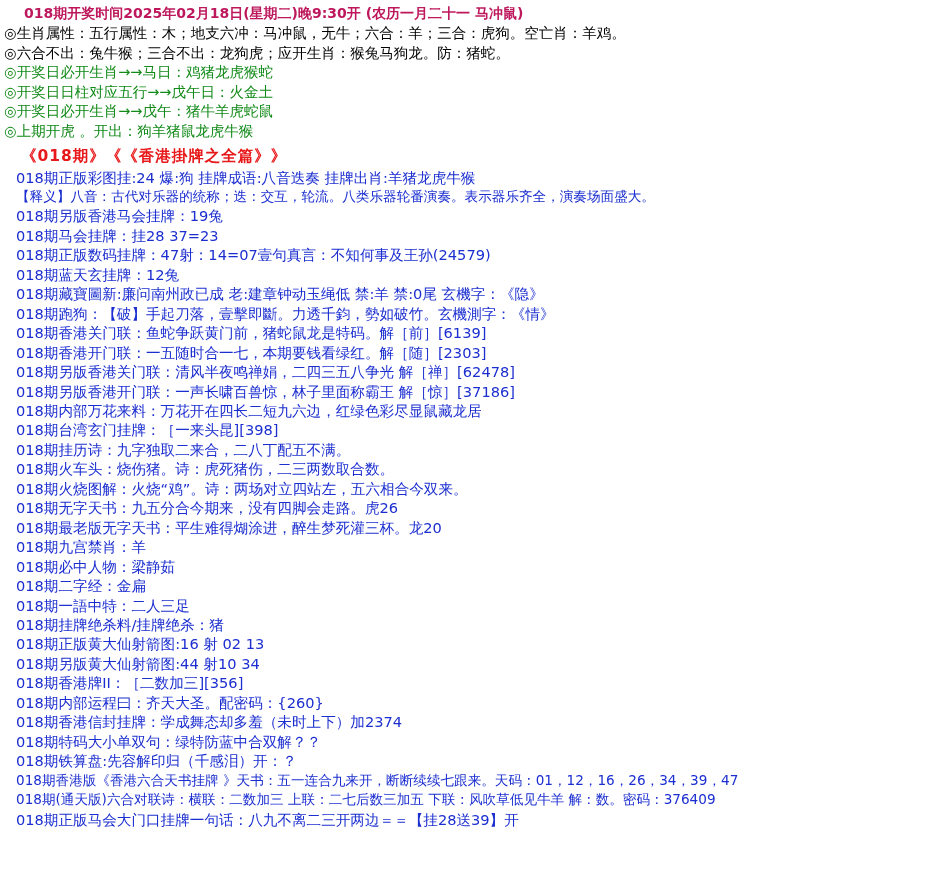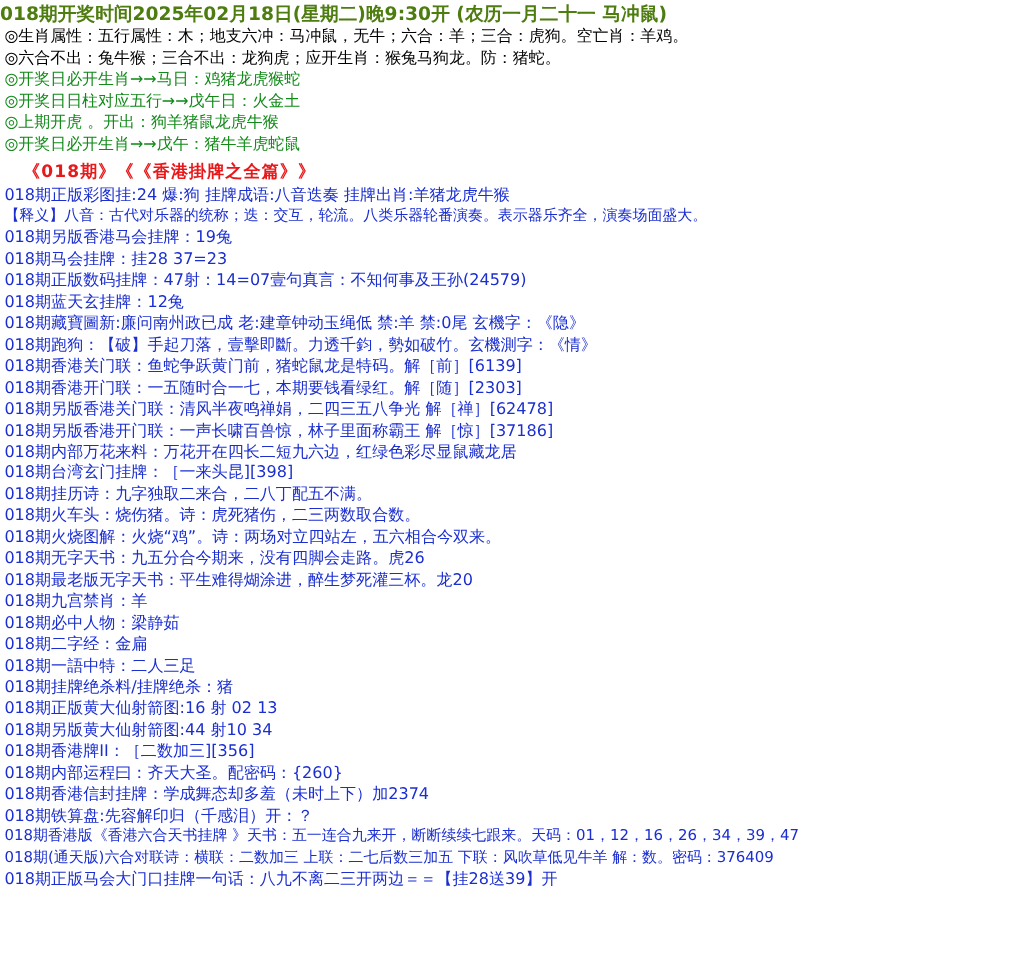--- a/index.html
+++ b/index.html
@@ -16,44 +16,44 @@
     -webkit-font-smoothing: antialiased;
   }
   .page {
     width: 930px;
     padding: 3px 0 0 0;
     box-sizing: border-box;
   }
   .green { color: #118a18; }
   .black { color: #000000; }
   .head-line {
-    font-size: 17px;
+    font-size: 14px;
     font-weight: bold;
-    color: #4d7c0f;
-    padding-left: 0;
+    color: #be185d;
+    padding-left: 24px;
     line-height: 21px;
   }
   .sec-line {
     font-size: 14.5px;
     line-height: 19.6px;
     padding-left: 4px;
     white-space: nowrap;
   }
   .title-line {
     font-size: 15.5px;
     font-weight: bold;
     color: #e8191b;
     padding-left: 21px;
     line-height: 24px;
     letter-spacing: 1px;
   }
   .body-line {
     font-size: 14.6px;
     line-height: 19.45px;
-    padding-left: 4px;
+    padding-left: 16px;
     white-space: nowrap;
     color: #1b2ed0;
   }
   .mini { font-size: 13.6px; }
   .spacer-1 { height: 2px; }
 </style>
 </head>
 <body>
 
 <div class="page">
@@ -67,24 +67,24 @@
     <div class="sec-line">
       <span class="black">◎</span><span class="black">六合不出：兔牛猴；三合不出：龙狗虎；应开生肖：猴兔马狗龙。防：猪蛇。</span>
     </div>
     <div class="sec-line">
       <span class="green">◎</span><span class="green">开奖日必开生肖→→马日：鸡猪龙虎猴蛇</span>
     </div>
     <div class="sec-line">
       <span class="green">◎</span><span class="green">开奖日日柱对应五行→→戊午日：火金土</span>
     </div>
     <div class="sec-line">
-      <span class="green">◎</span><span class="green">上期开虎  。开出：狗羊猪鼠龙虎牛猴</span>
+      <span class="green">◎</span><span class="green">开奖日必开生肖→→戊午：猪牛羊虎蛇鼠</span>
     </div>
     <div class="sec-line">
-      <span class="green">◎</span><span class="green">开奖日必开生肖→→戊午：猪牛羊虎蛇鼠</span>
+      <span class="green">◎</span><span class="green">上期开虎  。开出：狗羊猪鼠龙虎牛猴</span>
     </div>
   </div>
 
   <div class="spacer-1"></div>
 
   <div class="title-line">《018期》《《香港掛牌之全篇》》</div>
 
   <div>
     <div class="body-line">018期正版彩图挂:24  爆:狗  挂牌成语:八音迭奏  挂牌出肖:羊猪龙虎牛猴</div>
     <div class="body-line mini">【释义】八音：古代对乐器的统称；迭：交互，轮流。八类乐器轮番演奏。表示器乐齐全，演奏场面盛大。</div>
@@ -108,20 +108,21 @@
     <div class="body-line">018期九宫禁肖：羊</div>
     <div class="body-line">018期必中人物：梁静茹</div>
     <div class="body-line">018期二字经：金扁</div>
     <div class="body-line">018期一語中特：二人三足</div>
     <div class="body-line">018期挂牌绝杀料/挂牌绝杀：猪</div>
     <div class="body-line">018期正版黄大仙射箭图:16  射  02  13</div>
     <div class="body-line">018期另版黄大仙射箭图:44  射10  34</div>
     <div class="body-line">018期香港牌II：［二数加三][356]</div>
     <div class="body-line">018期内部运程曰：齐天大圣。配密码：{260}</div>
     <div class="body-line">018期香港信封挂牌：学成舞态却多羞（未时上下）加2374</div>
+    <div class="body-line">018期特码大小单双句：绿特防蓝中合双解？？</div>
     <div class="body-line">018期铁算盘:先容解印归（千感泪）开：？</div>
     <div class="body-line mini">018期香港版《香港六合天书挂牌 》天书：五一连合九来开，断断续续七跟来。天码：01，12，16，26，34，39，47</div>
     <div class="body-line mini">018期(通天版)六合对联诗：横联：二数加三  上联：二七后数三加五  下联：风吹草低见牛羊  解：数。密码：376409</div>
     <div class="body-line">018期正版马会大门口挂牌一句话：八九不离二三开两边＝＝【挂28送39】开</div>
 
   </div>
 
 </div>
 
 </body></html>

